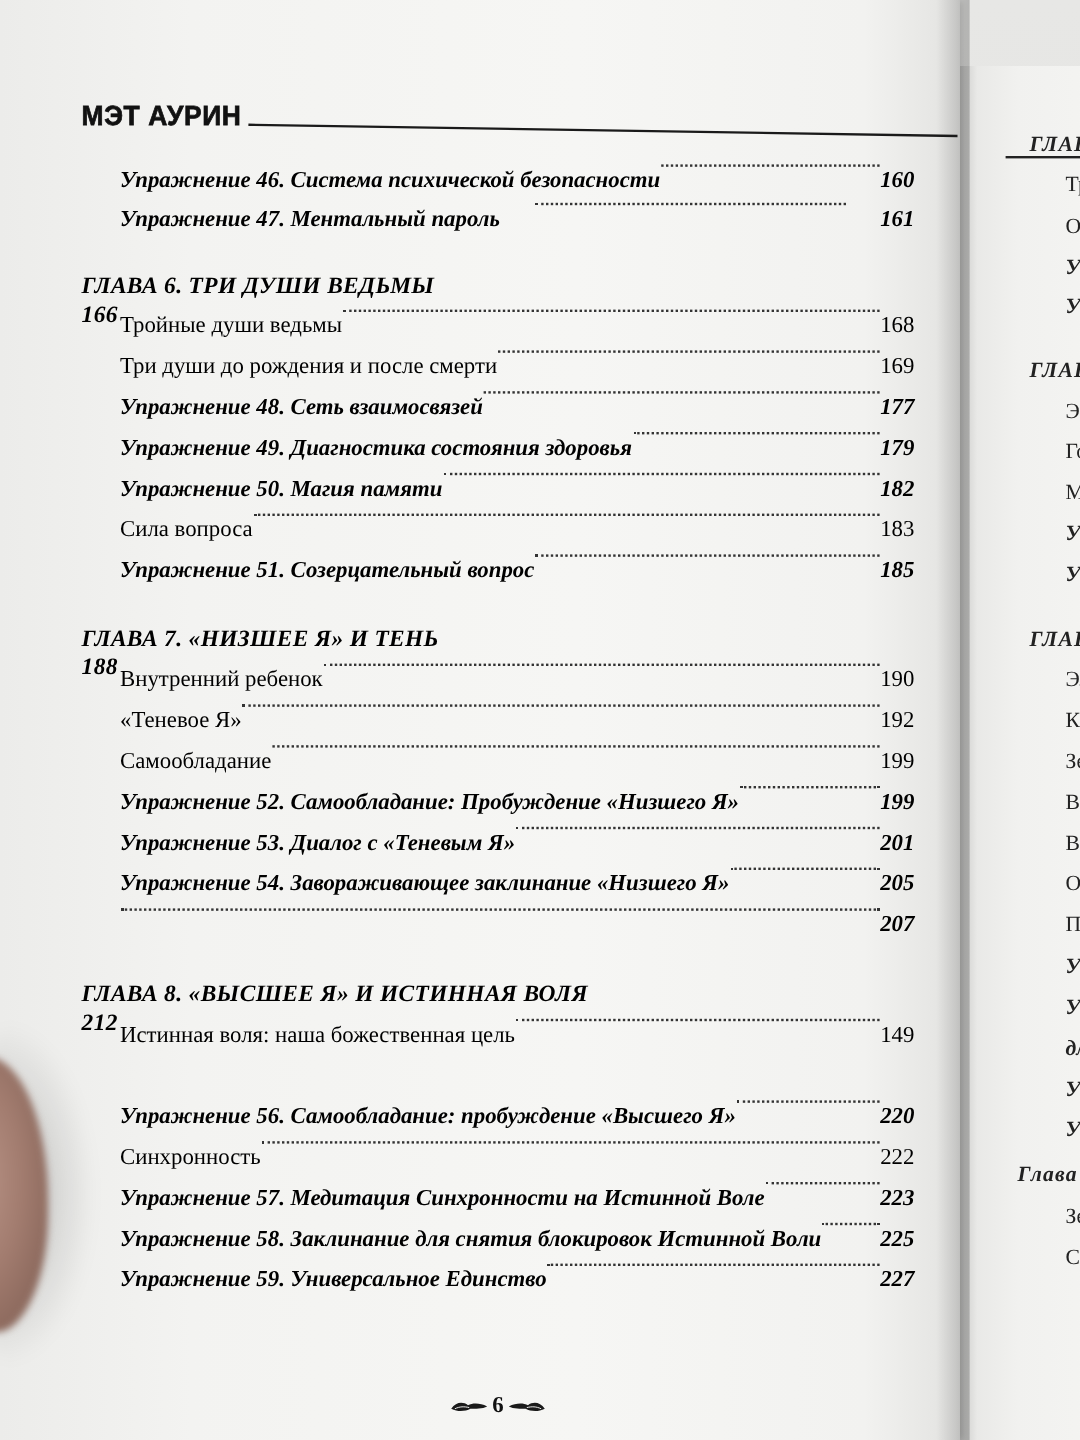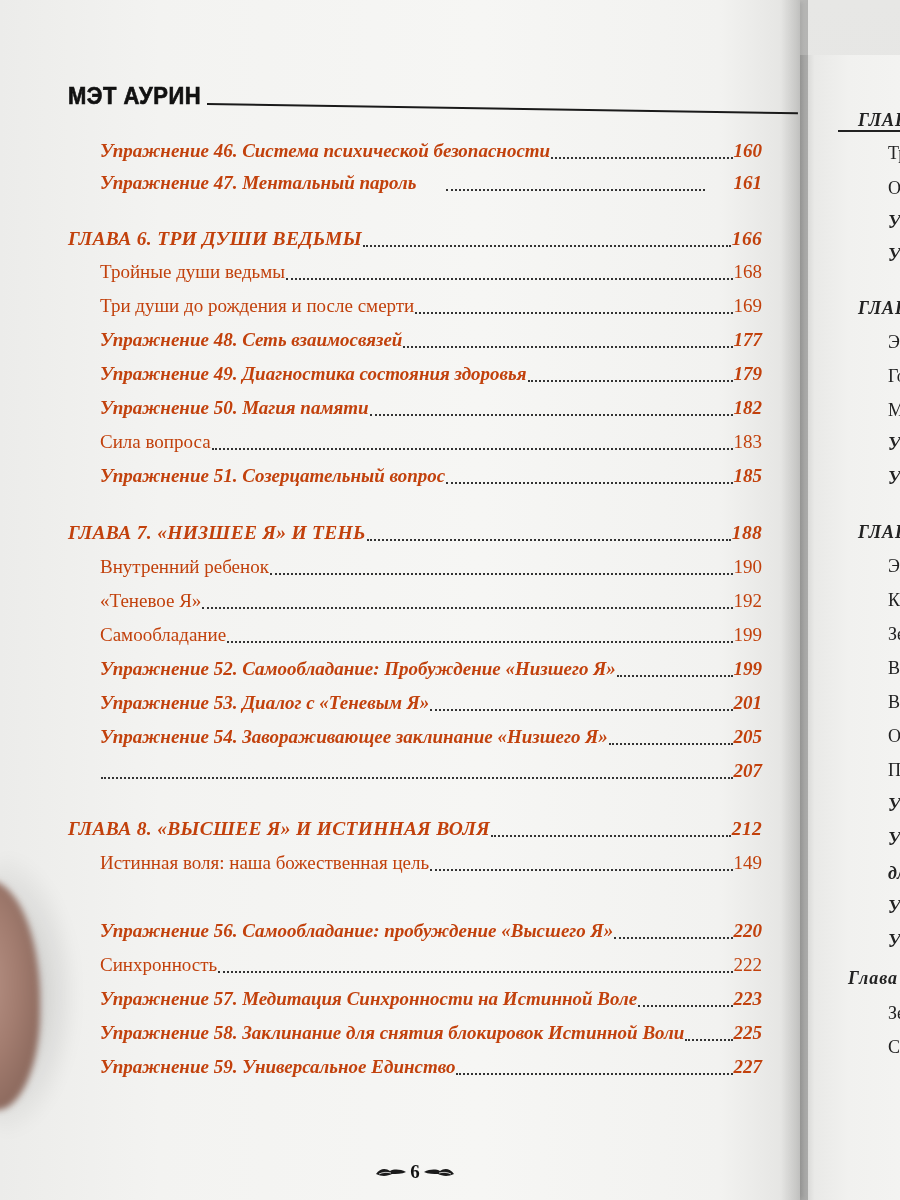--- a/index.html
+++ b/index.html
@@ -47,33 +47,33 @@
       -webkit-text-stroke: 0.6px #111;
     }
     .header-rule {
       flex: 1; height: 2px; background: #1a1a1a; margin-left: 6px; margin-bottom: 5px;
       transform: rotate(0.9deg); transform-origin: left center;
     }
 
     
     .toc { position: absolute; left: 0; top: 0; width: 800px; height: 1200px; z-index: 5; }
     .entry {
-      position: absolute; display: flex; align-items: flex-end; white-space: nowrap;
-      font-size: 19px; color: #c2410c;
+      position: absolute; display: flex; align-items: flex-start; white-space: nowrap;
+      font-size: 19px; color: #000000;
     }
     .entry .title { flex: 0 0 auto; }
     .entry .leader {
       flex: 1 1 auto; overflow: hidden; margin: 0 1px;
       border-bottom: 2px dotted #333; height: 0; position: relative; top: -3px;
     }
     .entry .page { flex: 0 0 auto; }
     .entry.sub { left: 100px; width: 662px; }
     .entry.ex { left: 100px; width: 662px; font-style: italic; font-weight: bold; }
     .entry.ex .page { font-style: italic; }
-    .entry.chapter { left: 68px; width: 694px; font-weight: bold; font-style: italic; font-size: 19.5px; letter-spacing: 0.3px; }
+    .entry.chapter { left: 68px; width: 694px; font-weight: bold; font-style: italic; font-size: 19.5px; letter-spacing: 0.3px; flex-direction: column; }
     .entry.chapter .page { font-style: italic; }
 
     
     .folio {
       position: absolute; left: 370px; top: 1160px; width: 90px; height: 24px; z-index: 5;
       display: flex; align-items: center; justify-content: center; gap: 2px;
     }
     .folio .orn { width: 34px; height: 14px; }
     .folio .num { font-weight: bold; font-size: 19px; color: #111; }
 

